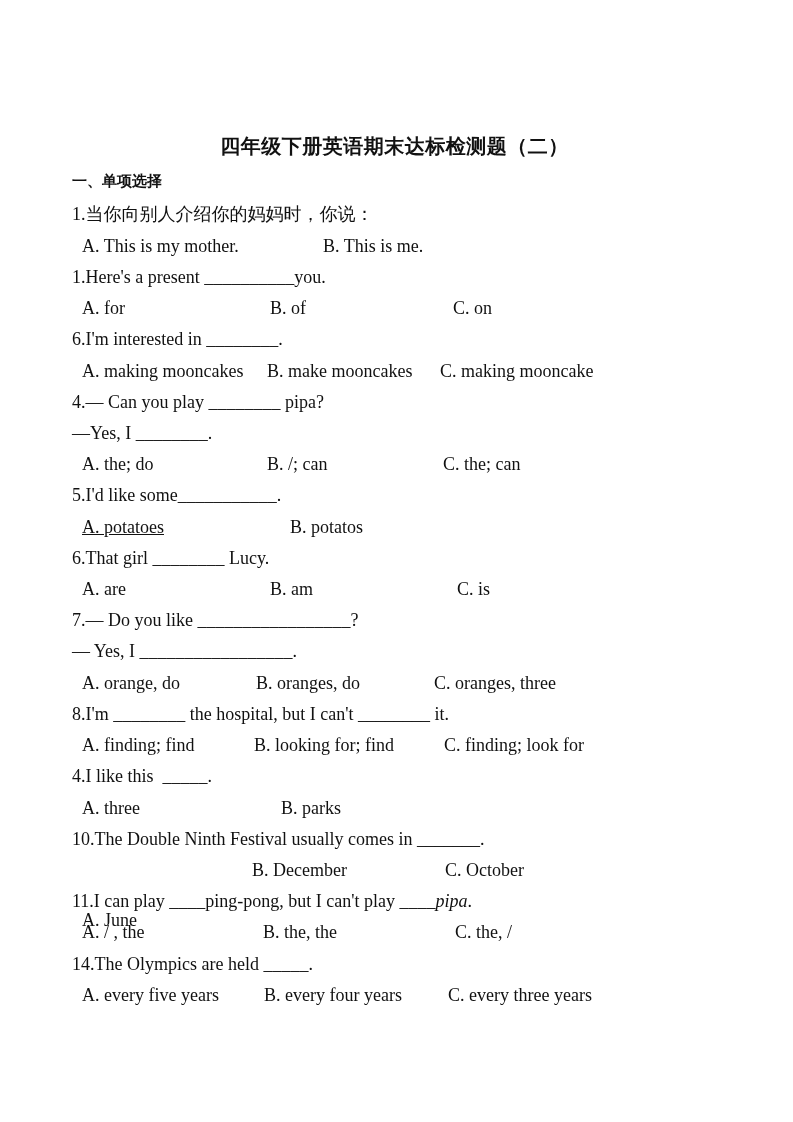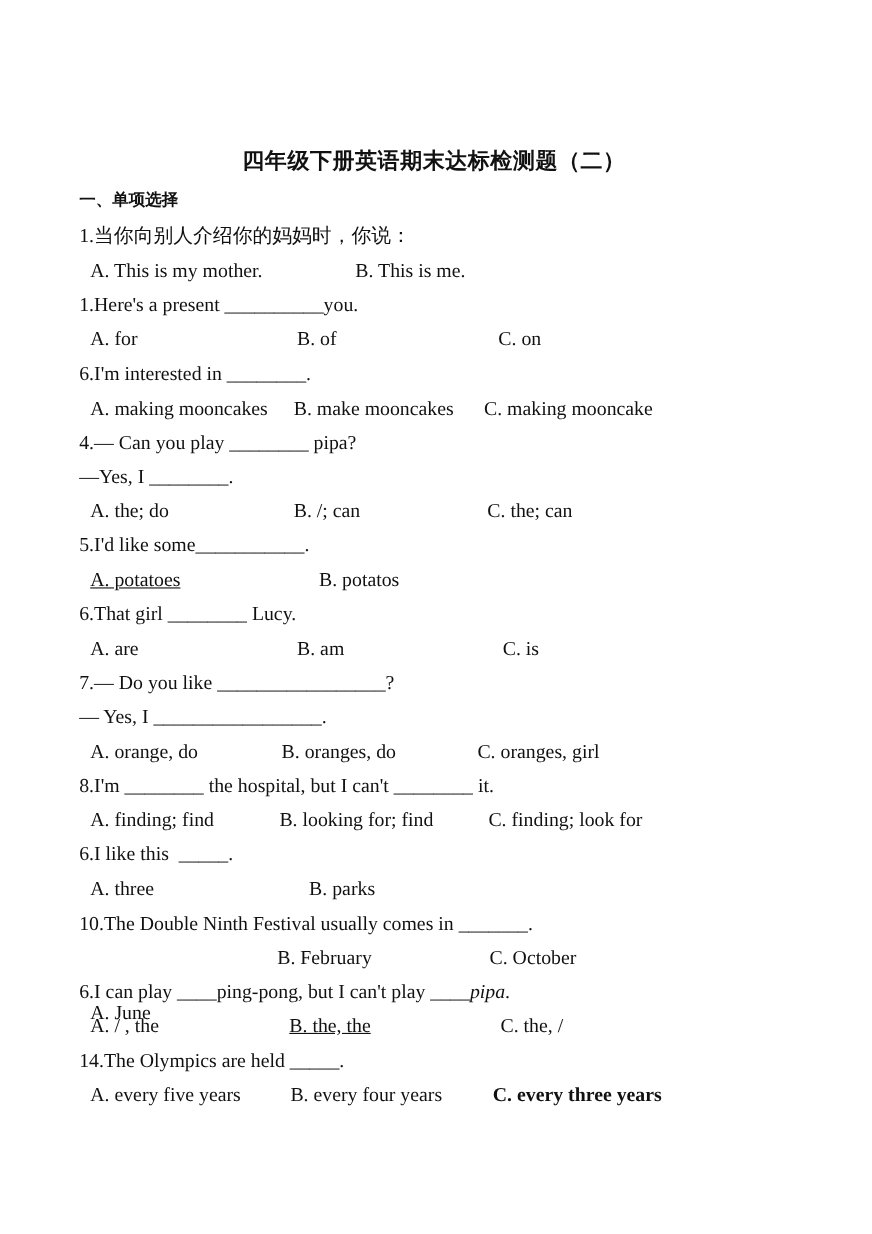--- a/index.html
+++ b/index.html
@@ -59,38 +59,38 @@
 
   <div class="line q" style="top:549px;">6.That girl ________ Lucy.</div>
   <div class="line" style="top:580px;left:82px;">A. are</div>
   <div class="line" style="top:580px;left:270px;">B. am</div>
   <div class="line" style="top:580px;left:457px;">C. is</div>
 
   <div class="line q" style="top:611px;">7.— Do you like _________________?</div>
   <div class="line q" style="top:642px;">— Yes, I _________________.</div>
   <div class="line" style="top:674px;left:82px;">A. orange, do</div>
   <div class="line" style="top:674px;left:256px;">B. oranges, do</div>
-  <div class="line" style="top:674px;left:434px;">C. oranges, girl</div>
+  <div class="line" style="top:674px;left:434px;">C. oranges, three</div>
 
   <div class="line q" style="top:705px;">8.I'm ________ the hospital, but I can't ________ it.</div>
   <div class="line" style="top:736px;left:82px;">A. finding; find</div>
   <div class="line" style="top:736px;left:254px;">B. looking for; find</div>
   <div class="line" style="top:736px;left:444px;">C. finding; look for</div>
 
-  <div class="line q" style="top:767px;">6.I like this  _____.</div>
+  <div class="line q" style="top:767px;">4.I like this  _____.</div>
   <div class="line" style="top:799px;left:82px;">A. three</div>
   <div class="line" style="top:799px;left:281px;">B. parks</div>
 
   <div class="line q" style="top:830px;">10.The Double Ninth Festival usually comes in _______.</div>
   <div class="line" style="top:911px;left:82px;">A. June</div>
-  <div class="line" style="top:861px;left:252px;">B. February</div>
+  <div class="line" style="top:861px;left:252px;">B. December</div>
   <div class="line" style="top:861px;left:445px;">C. October</div>
 
-  <div class="line q" style="top:892px;"><span>6.I can play ____ping-pong, but I can't play ____</span><span class="italic">pipa</span><span>.</span></div>
+  <div class="line q" style="top:892px;"><span>11.I can play ____ping-pong, but I can't play ____</span><span class="italic">pipa</span><span>.</span></div>
   <div class="line" style="top:923px;left:82px;">A. / , the</div>
-  <div class="line" style="top:923px;left:263px;text-decoration:underline;">B. the, the</div>
+  <div class="line" style="top:923px;left:263px;">B. the, the</div>
   <div class="line" style="top:923px;left:455px;">C. the, /</div>
 
   <div class="line q" style="top:955px;">14.The Olympics are held _____.</div>
   <div class="line" style="top:986px;left:82px;">A. every five years</div>
   <div class="line" style="top:986px;left:264px;">B. every four years</div>
-  <div class="line" style="top:986px;left:448px;font-weight:bold;">C. every three years</div>
+  <div class="line" style="top:986px;left:448px;">C. every three years</div>
 </div>
 
 </body></html>

